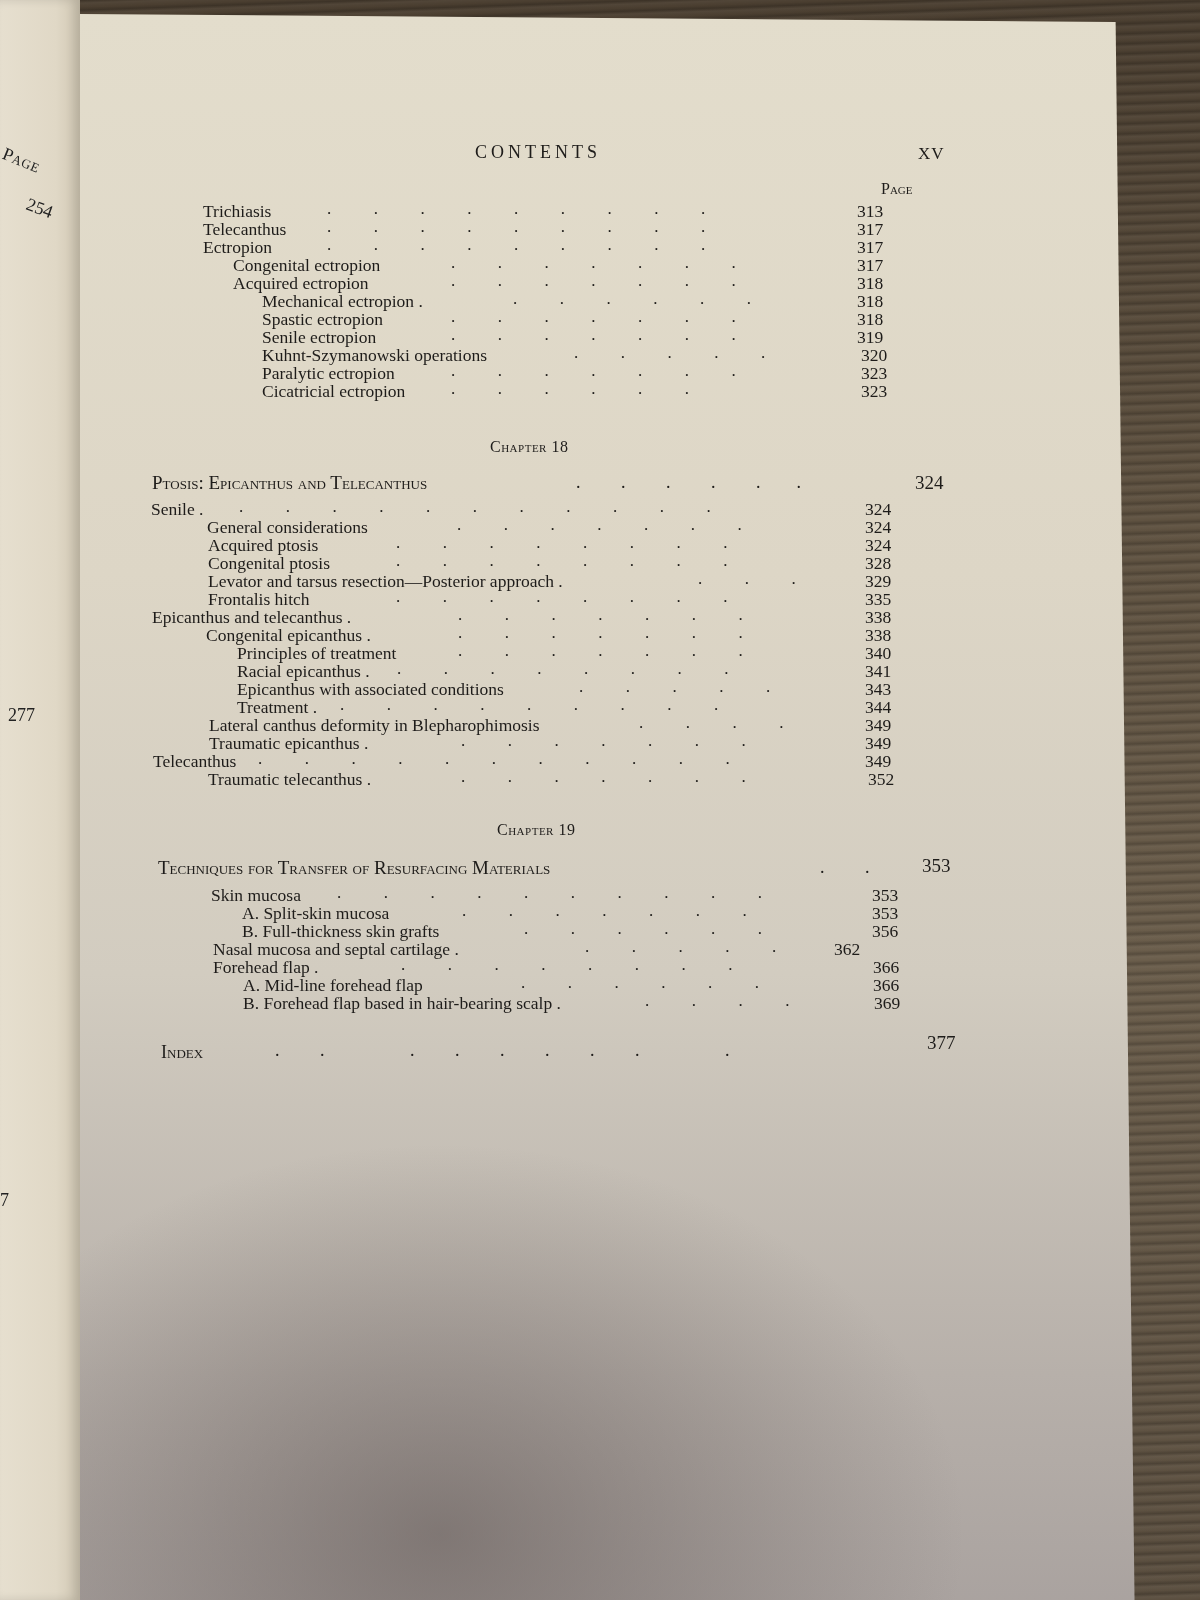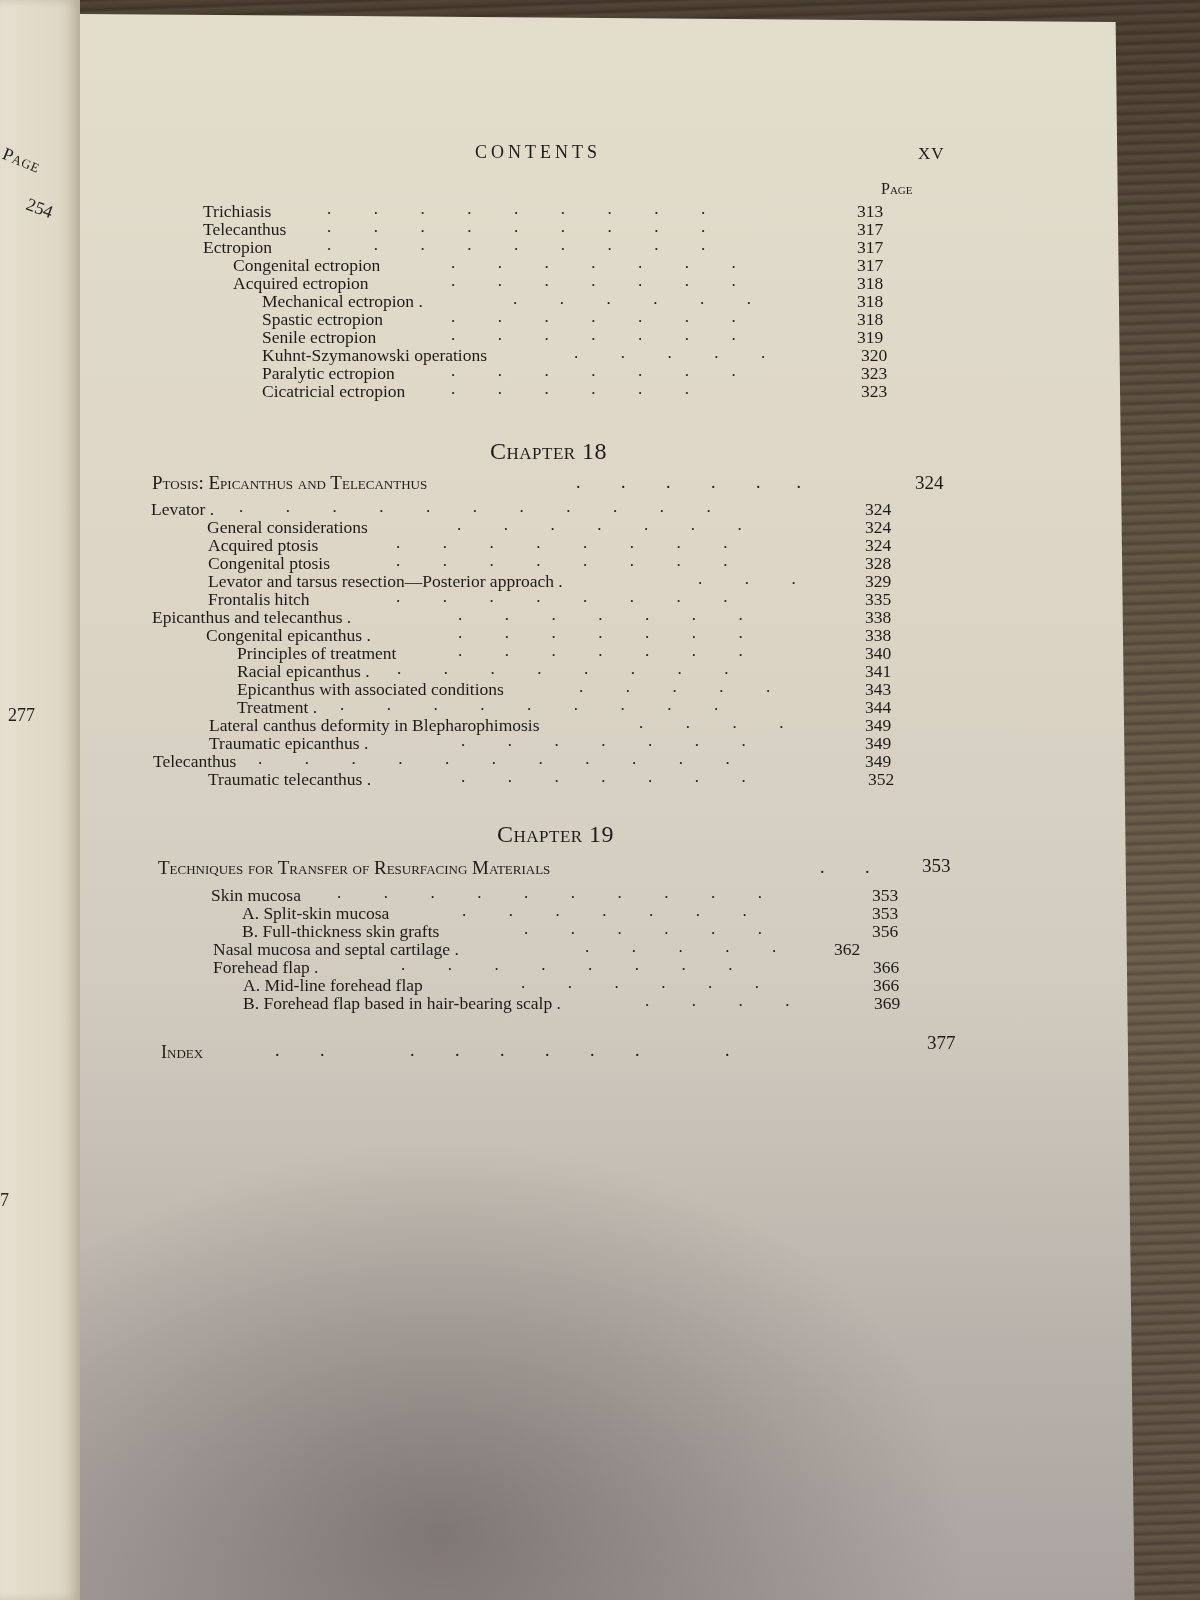--- a/index.html
+++ b/index.html
@@ -36,21 +36,21 @@
 
   .running-head { position:absolute; top:142px; left:475px; font-size:18px; letter-spacing:4px; }
   .folio { position:absolute; top:144px; left:918px; font-size:17px; letter-spacing:1px; }
   .page-col-label { position:absolute; top:180px; left:881px; font-size:16px; font-variant:small-caps; }
 
   .row { position:absolute; height:18px; font-size:17.5px; line-height:18px; white-space:nowrap; }
   .row .label { position:absolute; left:0; top:0; }
   .row .dots { position:absolute; top:-2px; letter-spacing:0; font-size:17px; }
   .row .num { position:absolute; top:0; }
 
-  .chapter-title { position:absolute; font-size:24px; font-variant:small-caps; letter-spacing:0.5px; }
+  .chapter-title { position:absolute; font-size:16px; font-variant:small-caps; letter-spacing:0.5px; }
   .chapter-heading { position:absolute; font-size:19px; font-variant:small-caps; white-space:nowrap;text-align:right; }
   .chapter-heading-page { position:absolute; font-size:19px; }
   .index-label { position:absolute; font-size:18px; font-variant:small-caps; }
   .dotline { position:absolute; font-size:18px; letter-spacing:0; white-space:pre; }
 </style>
 </head>
 <body>
 
 <div class="wood-grain"></div>
 
@@ -126,21 +126,21 @@
     </div>
   </div>
 
   <div>
     <div class="chapter-title" style="left:490px;top:438px;">Chapter 18</div>
     <div class="chapter-heading" style="left:152px;top:472px;">Ptosis: Epicanthus and Telecanthus</div>
     <div class="dotline" style="left:576px;top:472px;">.         .         .         .         .        .</div>
     <div class="chapter-heading-page" style="left:915px;top:472px;">324</div>
 
     <div class="row" style="left:151px;top:500px;">
-      <span class="label">Levator .</span>
+      <span class="label">Senile .</span>
       <span class="dots" style="left:88px;">.&nbsp;&nbsp;&nbsp;&nbsp;&nbsp;&nbsp;&nbsp;&nbsp;&nbsp;&nbsp;.&nbsp;&nbsp;&nbsp;&nbsp;&nbsp;&nbsp;&nbsp;&nbsp;&nbsp;&nbsp;.&nbsp;&nbsp;&nbsp;&nbsp;&nbsp;&nbsp;&nbsp;&nbsp;&nbsp;&nbsp;.&nbsp;&nbsp;&nbsp;&nbsp;&nbsp;&nbsp;&nbsp;&nbsp;&nbsp;&nbsp;.&nbsp;&nbsp;&nbsp;&nbsp;&nbsp;&nbsp;&nbsp;&nbsp;&nbsp;&nbsp;.&nbsp;&nbsp;&nbsp;&nbsp;&nbsp;&nbsp;&nbsp;&nbsp;&nbsp;&nbsp;.&nbsp;&nbsp;&nbsp;&nbsp;&nbsp;&nbsp;&nbsp;&nbsp;&nbsp;&nbsp;.&nbsp;&nbsp;&nbsp;&nbsp;&nbsp;&nbsp;&nbsp;&nbsp;&nbsp;&nbsp;.&nbsp;&nbsp;&nbsp;&nbsp;&nbsp;&nbsp;&nbsp;&nbsp;&nbsp;&nbsp;.&nbsp;&nbsp;&nbsp;&nbsp;&nbsp;&nbsp;&nbsp;&nbsp;&nbsp;&nbsp;.</span>
       <span class="num" style="left:714px;">324</span>
     </div>
     <div class="row" style="left:207px;top:518px;">
       <span class="label">General considerations</span>
       <span class="dots" style="left:250px;">.&nbsp;&nbsp;&nbsp;&nbsp;&nbsp;&nbsp;&nbsp;&nbsp;&nbsp;&nbsp;.&nbsp;&nbsp;&nbsp;&nbsp;&nbsp;&nbsp;&nbsp;&nbsp;&nbsp;&nbsp;.&nbsp;&nbsp;&nbsp;&nbsp;&nbsp;&nbsp;&nbsp;&nbsp;&nbsp;&nbsp;.&nbsp;&nbsp;&nbsp;&nbsp;&nbsp;&nbsp;&nbsp;&nbsp;&nbsp;&nbsp;.&nbsp;&nbsp;&nbsp;&nbsp;&nbsp;&nbsp;&nbsp;&nbsp;&nbsp;&nbsp;.&nbsp;&nbsp;&nbsp;&nbsp;&nbsp;&nbsp;&nbsp;&nbsp;&nbsp;&nbsp;.</span>
       <span class="num" style="left:658px;">324</span>
     </div>
     <div class="row" style="left:208px;top:536px;">
       <span class="label">Acquired ptosis</span>

